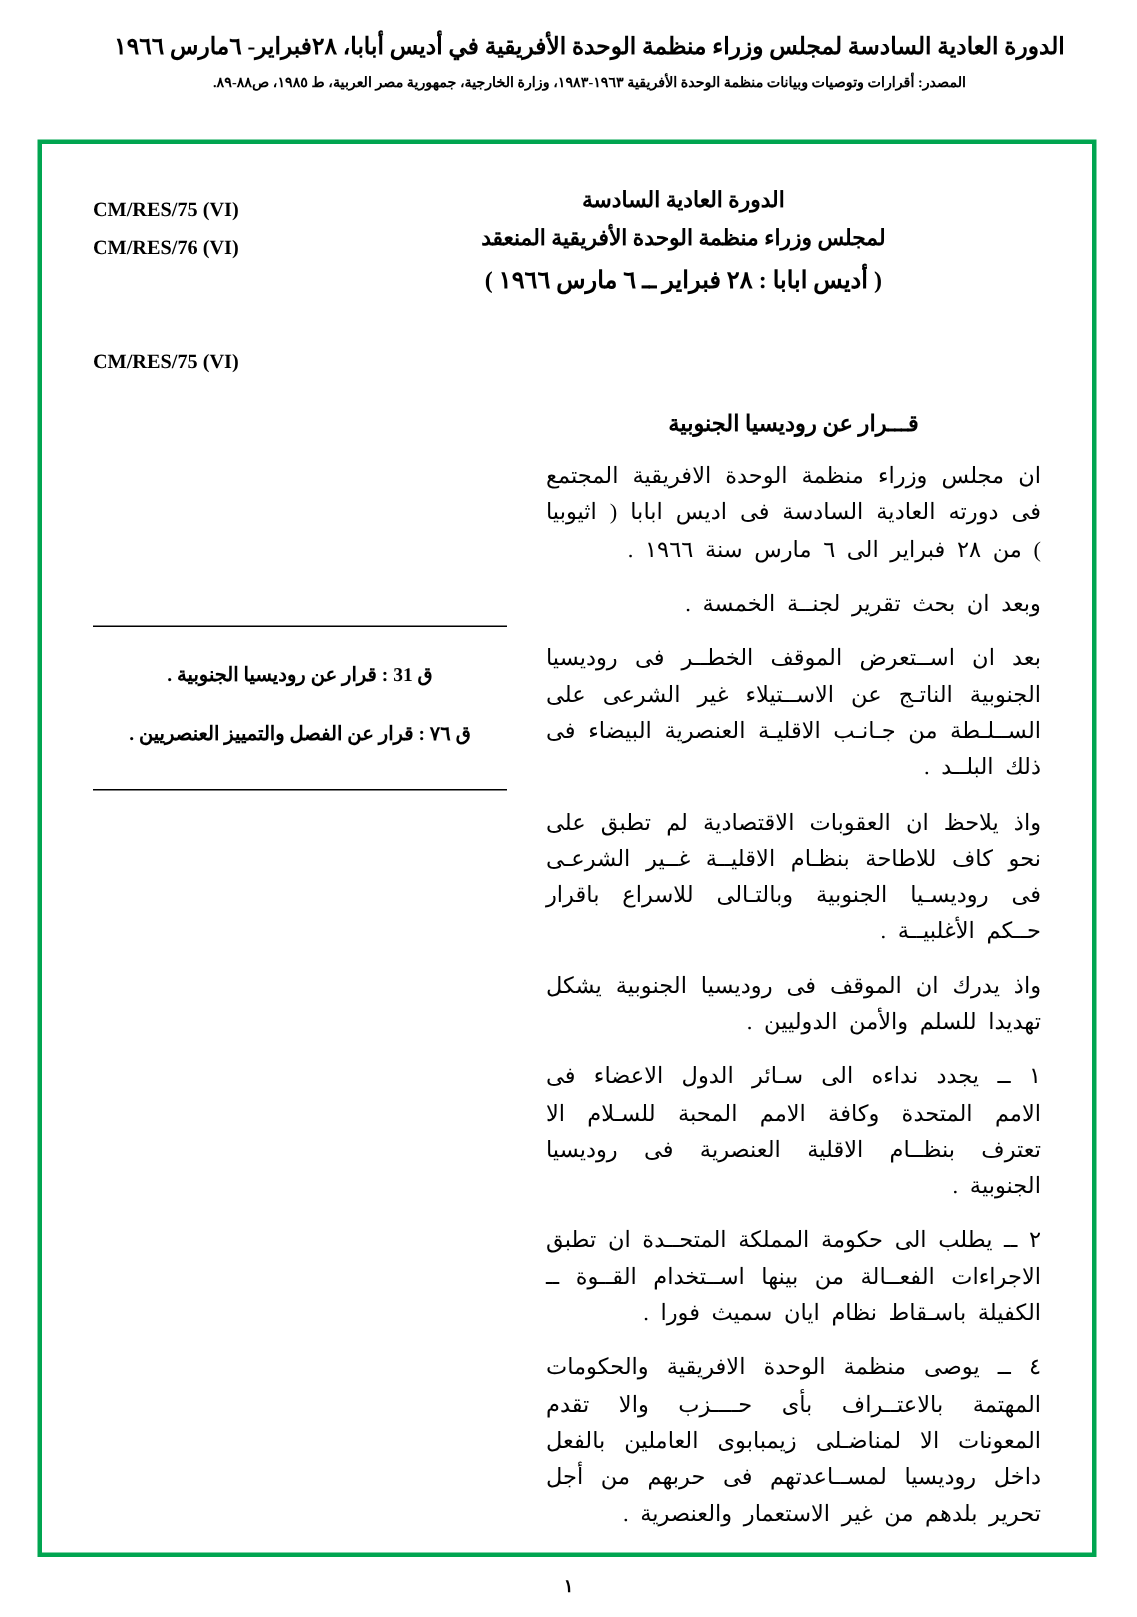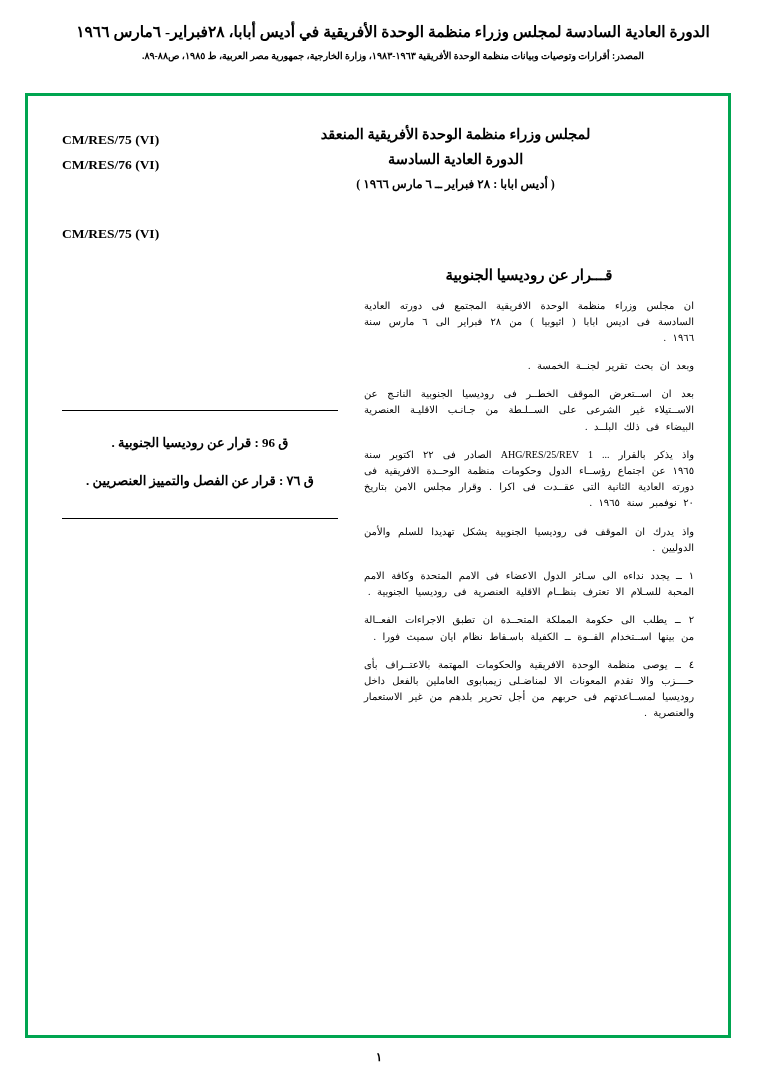--- a/index.html
+++ b/index.html
@@ -75,21 +75,21 @@
     text-align: center;
     flex: 1;
     padding-left: 40px;
   }
   .title-line {
     font-size: 14.5px;
     font-weight: bold;
     line-height: 1.75;
   }
   .title-dates {
-    font-size: 12px;
+    font-size: 16px;
     font-weight: bold;
     line-height: 1.9;
   }
 
   
   .code-single {
     direction: ltr;
     text-align: left;
     font-size: 13.5px;
     font-weight: bold;
@@ -116,21 +116,21 @@
   .res-heading {
     text-align: center;
     font-size: 15px;
     font-weight: bold;
     letter-spacing: 2px;
     margin-bottom: 14px;
     margin-top: 12px;
   }
 
   .para {
-    font-size: 10px;
+    font-size: 15px;
     line-height: 1.62;
     text-align: justify;
     text-align-last: right;
     margin-bottom: 12px;
     word-spacing: 1px;
   }
   .para.spaced {
     word-spacing: 4px;
   }
 
@@ -169,50 +169,50 @@
 <div class="page-header">
   <div class="header-title">الدورة العادية السادسة لمجلس وزراء منظمة الوحدة الأفريقية في أديس أبابا، ٢٨فبراير- ٦مارس ١٩٦٦</div>
   <div class="header-source">المصدر: أقرارات وتوصيات وبيانات منظمة الوحدة الأفريقية ١٩٦٣-١٩٨٣، وزارة الخارجية، جمهورية مصر العربية، ط ١٩٨٥، ص٨٨-٨٩.</div>
 </div>
 
 <div class="frame">
   <div class="frame-inner">
 
     <div class="top-block">
       <div class="title-block">
+        <div class="title-line">الدورة العادية السادسة</div>
         <div class="title-line">لمجلس وزراء منظمة الوحدة الأفريقية المنعقد</div>
-        <div class="title-line">الدورة العادية السادسة</div>
         <div class="title-dates">( أديس ابابا : ٢٨ فبراير ــ ٦ مارس ١٩٦٦ )</div>
       </div>
       <div class="codes">
         <div>CM/RES/75 (VI)</div>
         <div>CM/RES/76 (VI)</div>
       </div>
     </div>
 
     <div class="code-single">CM/RES/75 (VI)</div>
 
     <div class="body-cols">
 
       <div class="col-right">
         <div class="res-heading">قـــرار عن روديسيا الجنوبية</div>
 
         <div class="para spaced">ان مجلس وزراء منظمة الوحدة الافريقية المجتمع فى دورته العادية السادسة فى اديس ابابا ( اثيوبيا ) من ٢٨ فبراير الى ٦ مارس سنة ١٩٦٦ .</div>
         <div class="para spaced">وبعد ان بحث تقرير لجنــة الخمسة .</div>
         <div class="para spaced">بعد ان اســتعرض الموقف الخطــر فى روديسيا الجنوبية الناتـج عن الاســتيلاء غير الشرعى على الســلـطة من جـانـب الاقليـة العنصرية البيضاء فى ذلك البلــد .</div>
-        <div class="para spaced">واذ يذكر بالقرار ... AHG/RES/25/REV 1 الصادر فى ٢٢ اكتوبر سنة ١٩٦٥ عن اجتماع رؤســاء الدول وحكومات منظمة الوحــدة الافريقية فى دورته العادية الثانية التى عقــدت فى اكرا . وقرار مجلس الامن بتاريخ ٢٠ نوفمبر سنة ١٩٦٥ .</div>
+        <div class="para spaced">واذ يلاحظ ان العقوبات الاقتصادية لم تطبق على نحو كاف للاطاحة بنظـام الاقليــة غــير الشرعـى فى روديسـيا الجنوبية وبالتـالى للاسراع باقرار حــكم الأغلبيــة .</div>
         <div class="para spaced">واذ يدرك ان الموقف فى روديسيا الجنوبية يشكل تهديدا للسلم والأمن الدوليين .</div>
         <div class="para spaced">١ ــ يجدد نداءه الى سـائر الدول الاعضاء فى الامم المتحدة وكافة الامم المحبة للسـلام الا تعترف بنظــام الاقلية العنصرية فى روديسيا الجنوبية .</div>
         <div class="para spaced">٢ ــ يطلب الى حكومة المملكة المتحــدة ان تطبق الاجراءات الفعــالة من بينها اســتخدام القــوة ــ الكفيلة باسـقاط نظام ايان سميث فورا .</div>
         <div class="para spaced">٤ ــ يوصى منظمة الوحدة الافريقية والحكومات المهتمة بالاعتــراف بأى حــــزب والا تقدم المعونات الا لمناضـلى زيمبابوى العاملين بالفعل داخل روديسيا لمســاعدتهم فى حربهم من أجل تحرير بلدهم من غير الاستعمار والعنصرية .</div>
       </div>
 
       <div class="col-left">
         <div class="index-box">
-          <div class="index-item">ق 96 : قرار عن روديسيا الجنوبية .</div>
+          <div class="index-item">ق 31 : قرار عن روديسيا الجنوبية .</div>
           <div class="index-item">ق ٧٦ : قرار عن الفصل والتمييز العنصريين .</div>
         </div>
       </div>
 
     </div>
 
   </div>
 </div>
 
 <div class="page-number">١</div>

